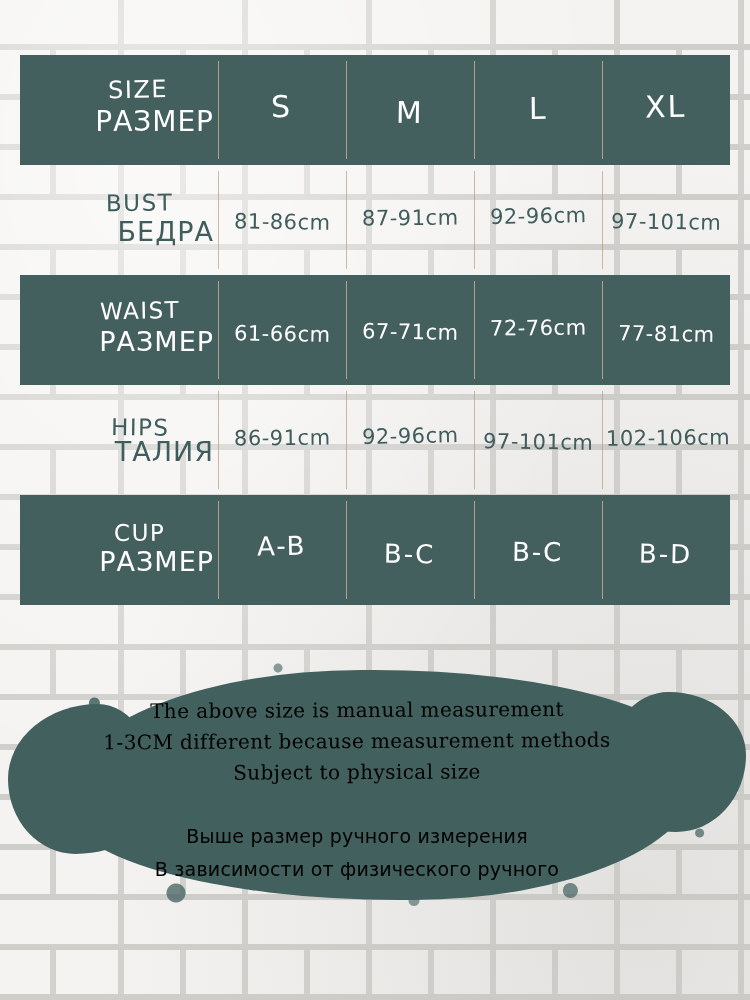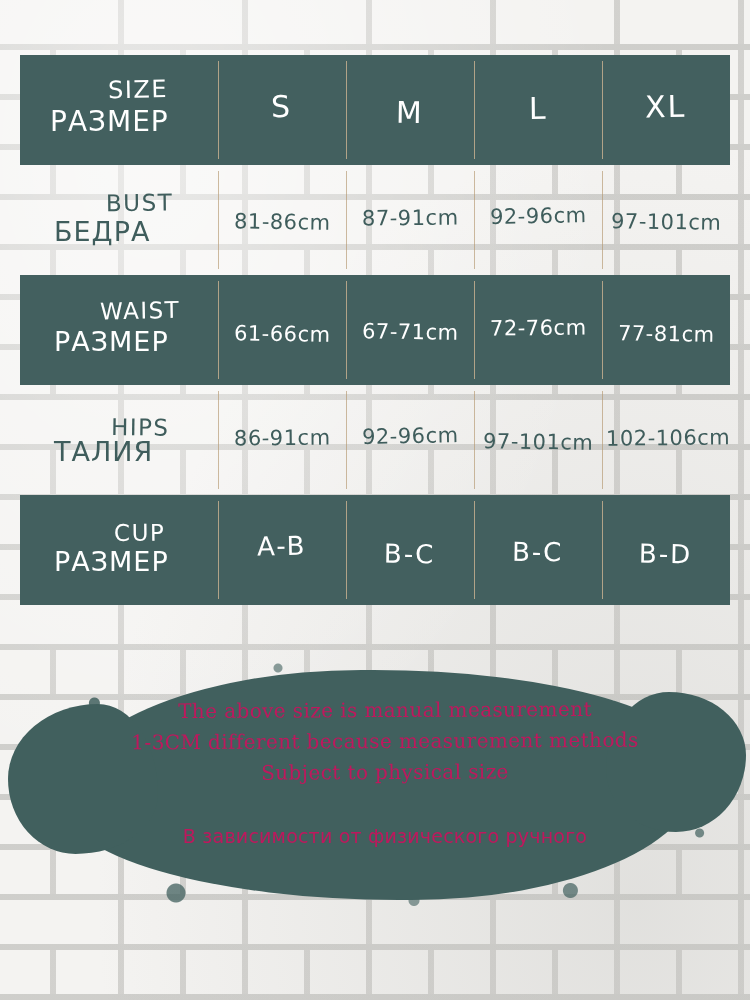--- a/index.html
+++ b/index.html
@@ -126,21 +126,21 @@
     text-align: left;
     padding-left: 42px;
     font-weight: 400;
   }
   .lbl-ru {
     display: block;
     font-family: "DejaVu Sans", sans-serif;
     font-size: 27px;
     letter-spacing: 1px;
     line-height: 1.1;
-    text-align: left;
+    text-align: right;
     padding-left: 30px;
     font-weight: 400;
   }
   .hdr-size .lbl-en { font-size: 24px; padding-left: 38px; }
   .hdr-size .lbl-ru { font-size: 28px; padding-left: 26px; }
 
   .sz {
     font-family: "DejaVu Sans", sans-serif;
     font-size: 30px;
     letter-spacing: 2px;
@@ -217,22 +217,21 @@
       radial-gradient(circle at 55% 97%, rgba(65,96,94,0.6) 0 5px, rgba(0,0,0,0) 6px),
       radial-gradient(circle at 78% 93%, rgba(65,96,94,0.7) 0 7px, rgba(0,0,0,0) 8px),
       radial-gradient(circle at 35% 4%, rgba(65,96,94,0.6) 0 4px, rgba(0,0,0,0) 5px);
   }
   .note-text {
     position: absolute;
     left: 0;
     top: 55px;
     width: 714px;
     text-align: center;
-    color: #be185d;
-    margin-left: 28px;
+    color: #000000;
   }
   .note-en {
     font-family: "DejaVu Serif", serif;
     font-size: 20px;
     line-height: 1.55;
     letter-spacing: 0.4px;
   }
   .note-en div { transform: rotate(-0.3deg); }
   .note-ru {
     margin-top: 32px;
@@ -312,16 +311,17 @@
 <div class="note-area">
   <div class="brush"></div>
   <div class="brush-speckle"></div>
   <div class="note-text">
     <div class="note-en">
       <div>The above size is manual measurement</div>
       <div>1-3CM different because  measurement methods</div>
       <div>Subject to physical size</div>
     </div>
     <div class="note-ru">
+      <div>Выше размер ручного измерения</div>
       <div>В зависимости от физического ручного</div>
     </div>
   </div>
 </div>
 
 </body></html>

